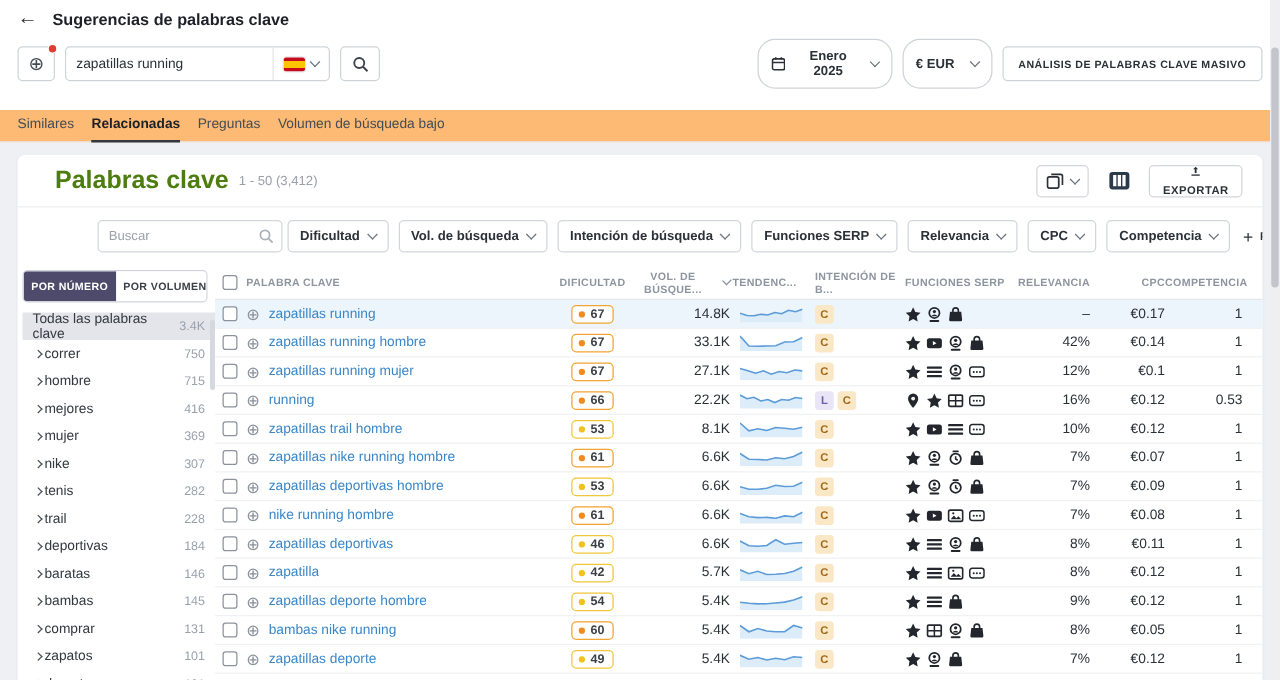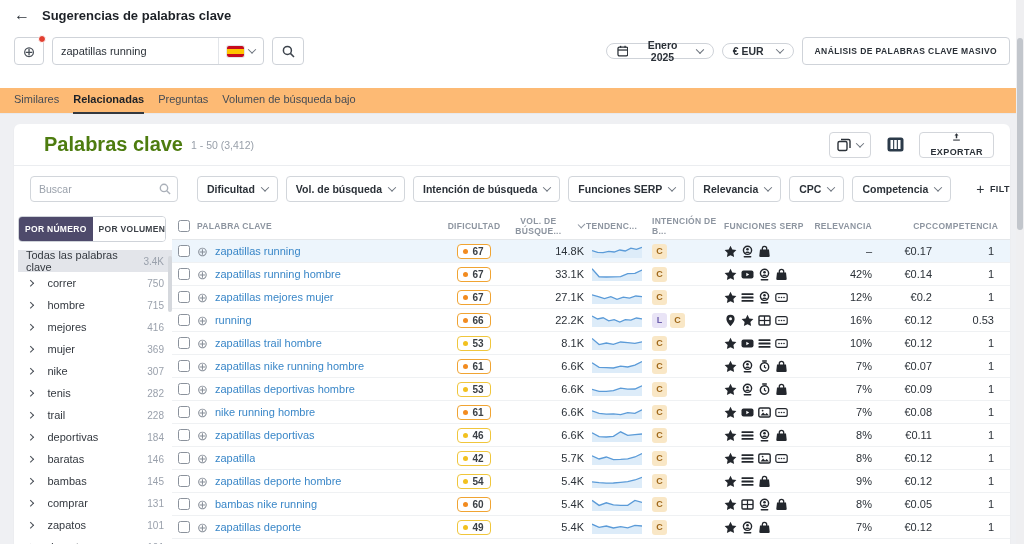--- a/index.html
+++ b/index.html
@@ -17,58 +17,58 @@
   
   .searchrow { height:42px; display:flex; align-items:center; padding:0 14px; gap:8px; }
   .addbtn { position:relative; width:30px; height:28px; border:1px solid #cfd3d9; border-radius:4px; background:#fff; color:#454c55; font-size:15px; line-height:1; cursor:pointer; }
   .addbtn .dot { position:absolute; top:-3px; right:-3px; width:8px; height:8px; background:#e23e30; border:1.5px solid #fff; border-radius:50%; }
   .searchbox { display:flex; align-items:center; height:28px; width:212px; border:1px solid #cfd3d9; border-radius:4px; background:#fff; }
   .searchbox input { flex:1; border:none; outline:none; font-size:11px; color:#2b3138; padding:0 8px; font-family:inherit; min-width:0; }
   .flagwrap { display:flex; align-items:center; gap:5px; padding:0 8px; border-left:1px solid #e2e5e9; height:100%; cursor:pointer; }
   .flag { width:17px; height:11px; border-radius:2px; background:linear-gradient(#c60b1e 0 27%, #ffc400 27% 73%, #c60b1e 73% 100%); box-shadow:0 0 0 1px #e4e6ea; }
   .sbtn { width:32px; height:28px; border:1px solid #cfd3d9; border-radius:4px; background:#fff; display:flex; align-items:center; justify-content:center; cursor:pointer; }
   .rightctl { margin-left:auto; display:flex; align-items:center; gap:8px; }
-  .ctlbtn { height:16px; border:1px solid #cfd3d9; border-radius:14px; background:#fff; display:flex; align-items:center; gap:7px; padding:0 10px; font-size:11px; color:#2b3138; cursor:pointer; font-family:inherit; }
+  .ctlbtn { height:40px; border:1px solid #cfd3d9; border-radius:14px; background:#fff; display:flex; align-items:center; gap:7px; padding:0 10px; font-size:11px; color:#2b3138; cursor:pointer; font-family:inherit; }
   .ctlbtn .lbl { font-weight:bold; font-size:10.5px; }
   .bulkbtn { height:28px; border:1px solid #cfd3d9; border-radius:4px; background:#fff; font-size:8.5px; font-weight:bold; letter-spacing:.4px; color:#2b3138; padding:0 12px; cursor:pointer; font-family:inherit; }
 
   
   .tabsrow { display:flex; gap:14px; padding:0 14px; border-bottom:1px solid #e8e9ec; background:#fdba74;margin-top:16px; }
   .tab { font-size:11px; color:#454c55; padding:5px 0 7px; cursor:pointer; }
   .tab.active { font-weight:bold; color:#1d2127; border-bottom:2px solid #33383f; margin-bottom:-1px; }
 
   
   .content { background:#eff0f3; height:446px; padding:10px 14px 0; }
   .panel { background:#fff; border-radius:6px; height:436px; box-shadow:0 1px 2px rgba(20,25,35,.06); position:relative; overflow:hidden; }
   .paneltitle { height:42px; display:flex; align-items:center; padding:0 16px 0 30px; border-bottom:1px solid #ebedf0; }
   .ptitle { font-size:20px; font-weight:bold; color:#4d7c0f; }
   .prange { font-size:10.5px; color:#99a0aa; margin-left:8px; }
   .viewbtns { margin-left:auto; display:flex; align-items:center; gap:10px; }
   .cardsbtn { height:26px; border:1px solid #d3d6db; border-radius:4px; background:#fff; display:flex; align-items:center; gap:6px; padding:0 7px; cursor:pointer; }
   .colsbtn { height:26px; width:28px; border:none; background:#fff; display:flex; align-items:center; justify-content:center; cursor:pointer; }
   .exportbtn { height:26px; border:1px solid #d3d6db; border-radius:4px; background:#fff; display:flex; align-items:center; gap:6px; padding:0 10px; font-size:9px; font-weight:bold; letter-spacing:.4px; color:#2b3138; cursor:pointer; font-family:inherit;flex-direction:column; }
 
   
-  .filterrow { height:46px; display:flex; align-items:center; gap:19px; padding:0 12px 0 16px; }
+  .filterrow { height:46px; display:flex; align-items:center; gap:4px; padding:0 12px 0 16px;margin-left:48px; }
   .minisearch { position:relative; }
   .minisearch input { width:148px; height:26px; border:1px solid #d2d6db; border-radius:4px; font-size:10.5px; color:#2b3138; padding:0 24px 0 8px; outline:none; font-family:inherit; }
   .minisearch input::placeholder { color:#9aa1ab; }
   .minisearch svg { position:absolute; right:7px; top:7px; }
   .chip { height:26px; border:1px solid #d2d6db; border-radius:4px; background:#fff; display:flex; align-items:center; gap:7px; padding:0 9px; font-size:10.5px; font-weight:bold; color:#2b3138; cursor:pointer; font-family:inherit; white-space:nowrap; }
   .addfilter { border:none; background:none; display:flex; align-items:center; gap:5px; font-size:9px; font-weight:bold; letter-spacing:.4px; color:#2b3138; cursor:pointer; font-family:inherit; margin-left:6px; }
   .addfilter .plus { font-size:14px; font-weight:normal; }
 
   
   .panelbody { display:flex; height:348px; }
   .sidebar { width:158px; flex:none; padding:4px 0 0 4px; position:relative; }
   .toggle { display:flex; border:1px solid #cfd3d9; border-radius:4px; overflow:hidden; width:148px; height:26px; margin-bottom:8px; }
   .seg { flex:1; display:flex; align-items:center; justify-content:center; font-size:8.5px; font-weight:bold; letter-spacing:.3px; cursor:pointer; color:#3c4148; background:#fff; white-space:nowrap; padding:0 6px; }
   .seg.active { background:#4e4a6b; color:#fff; }
   .sgroups { font-size:11px; }
-  .srow { height:22px; display:flex; align-items:center; gap:15px; padding:0 8px 0 10px; cursor:pointer; color:#33383f; }
+  .srow { height:22px; display:flex; align-items:center; gap:3px; padding:0 8px 0 10px; cursor:pointer; color:#33383f; }
   .srow.all { background:#e3e5ea; font-size:11px; padding-left:8px; }
   .srow .cnt { margin-left:auto; font-size:10px; color:#9aa1ac; }
   .srow .chev { width:4.5px; height:4.5px; border-color:#4a5058; }
   .sscroll { position:absolute; right:0; top:44px; width:4px; height:56px; background:#d5d8dd; border-radius:2px; }
 
   
   .table { flex:1; min-width:0; display:flex; flex-direction:column; position:relative; }
   .thead { height:28px; display:flex; align-items:center; border-bottom:1px solid #e4e7ea; font-size:8.5px; font-weight:bold; letter-spacing:.3px; color:#8d95a0; }
   .trow { height:23px; display:flex; align-items:center; border-bottom:1px solid #eff1f3; font-size:11px; color:#2b3138; }
   .trow.sel { background:#edf5fc; }
@@ -431,21 +431,21 @@
                 </span>
               </div>
               <div class="c6">42%</div>
               <div class="c7">€0.14</div>
               <div class="c8">1</div>
             </div>
             <div class="trow">
               <div class="c0">
                 <span class="cb"></span>
                 <span class="pluskw">⊕</span>
-                <a class="kwlink">zapatillas mejores mujer</a>
+                <a class="kwlink">zapatillas running mujer</a>
               </div>
               <div class="c1">
                 <span class="kd orange">
                   <span class="dot"></span>
                   <span>67</span>
                 </span>
               </div>
               <div class="c2">27.1K</div>
               <div class="c3">
                 <span><svg width="50" height="16" viewBox="0 0 50 16">
@@ -480,21 +480,21 @@
                 <span class="serpicon">
                   <svg width="13" height="13" viewBox="0 0 13 13" fill="currentColor">
                     <rect x=".8" y="2.6" width="11.4" height="7.8" rx="2" fill="none" stroke="currentColor" stroke-width="1.2"></rect>
                     <circle cx="4" cy="6.5" r=".8"></circle>
                     <circle cx="6.5" cy="6.5" r=".8"></circle>
                     <circle cx="9" cy="6.5" r=".8"></circle>
                   </svg>
                 </span>
               </div>
               <div class="c6">12%</div>
-              <div class="c7">€0.2</div>
+              <div class="c7">€0.1</div>
               <div class="c8">1</div>
             </div>
             <div class="trow">
               <div class="c0">
                 <span class="cb"></span>
                 <span class="pluskw">⊕</span>
                 <a class="kwlink">running</a>
               </div>
               <div class="c1">
                 <span class="kd orange">

